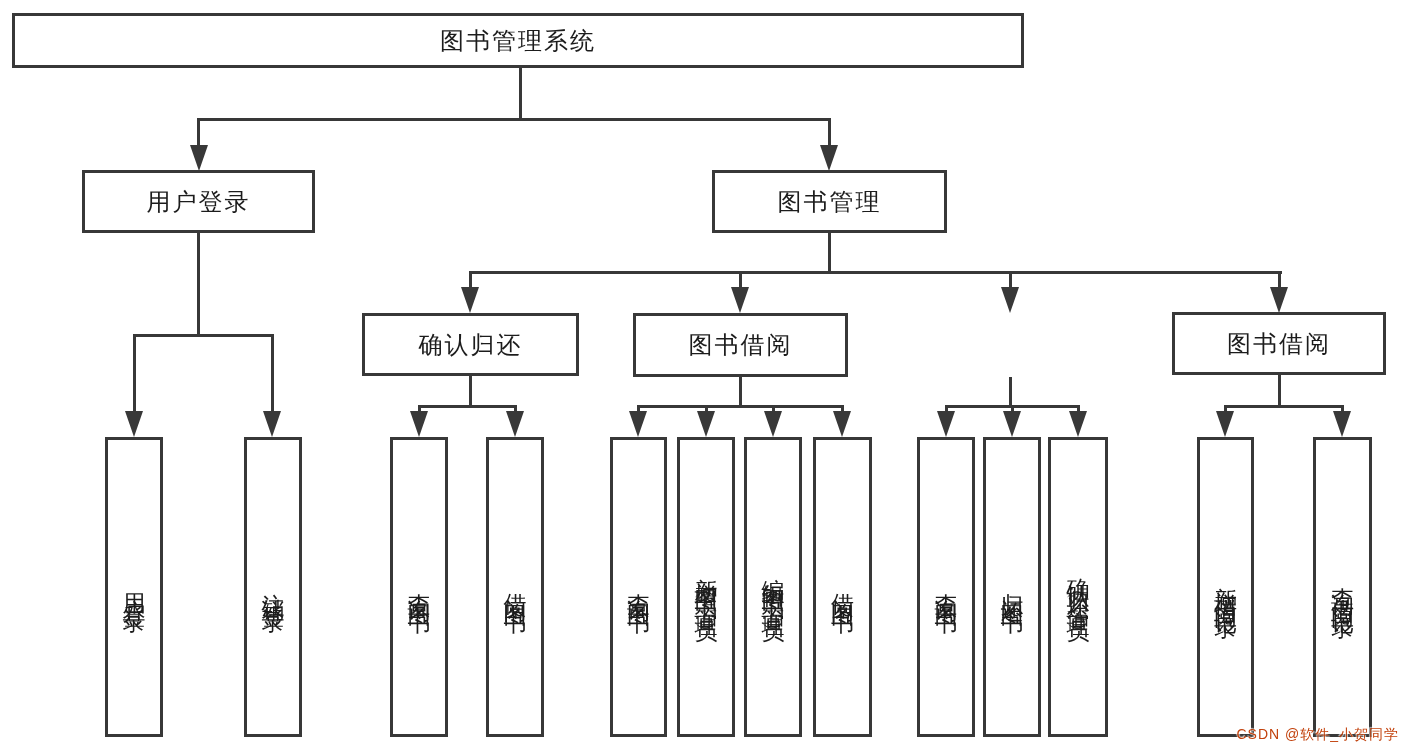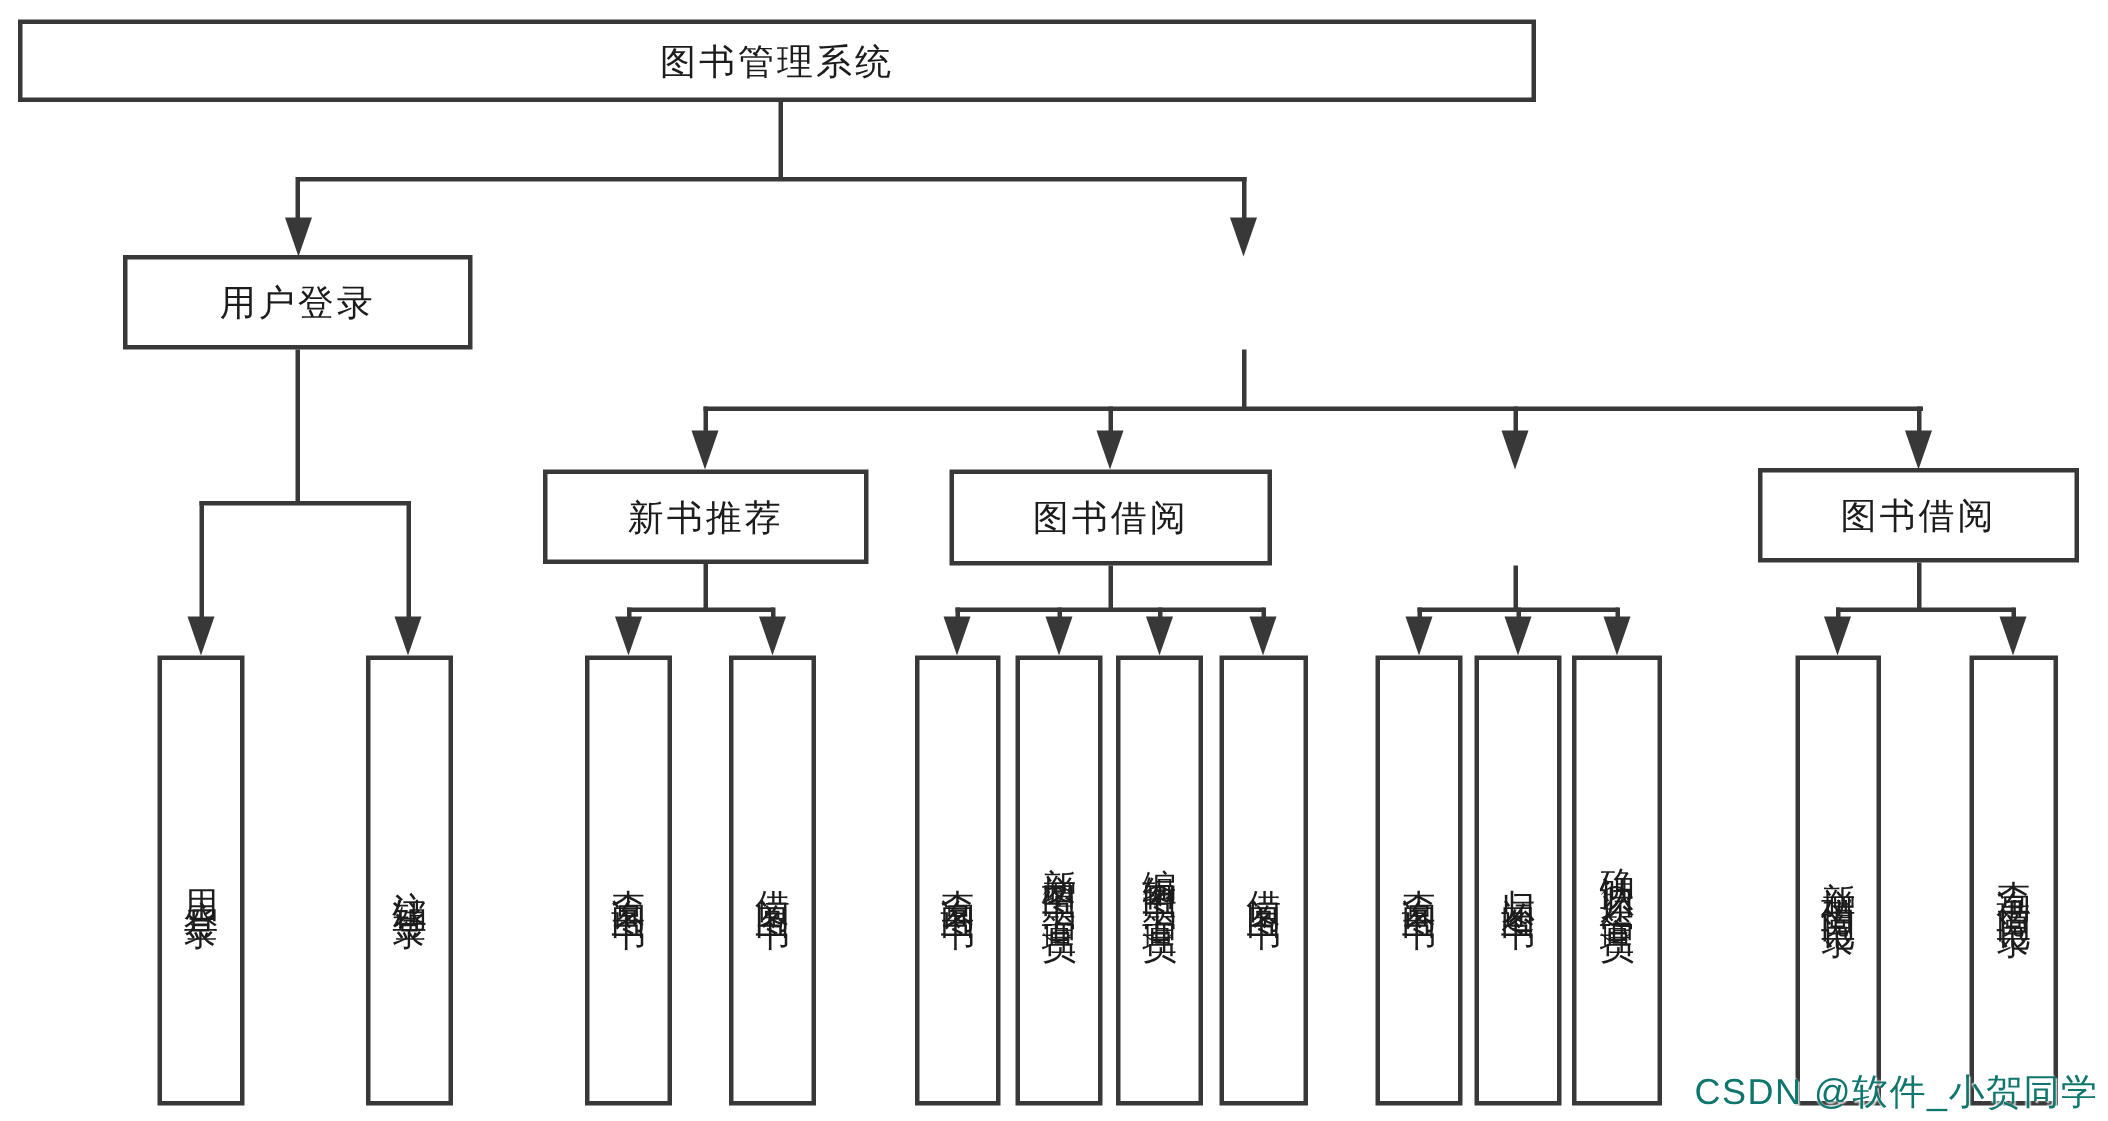--- a/index.html
+++ b/index.html
@@ -50,23 +50,23 @@
     position:absolute;
     width:0;height:0;
     border-left:9px solid transparent;
     border-right:9px solid transparent;
     border-top:26px solid #383838;
   }
   .watermark{
     position:absolute;
     right:6px;
     bottom:3px;
-    font-size:24px;
+    font-size:14px;
     letter-spacing:1px;
-    color:#0f766e;
+    color:#c2410c;
     text-shadow:1px 1px 1px rgba(255,255,255,0.85), -1px -1px 1px rgba(255,255,255,0.85);
     white-space:nowrap;
   }
 </style>
 </head>
 <body>
 
 <div class="canvas">
 
   <div class="box box-h" style="left:12px;top:13px;width:1012px;height:55px">
@@ -75,20 +75,23 @@
 
   <div class="vline" style="left:519px;top:68px;height:50px"></div>
   <div class="hline" style="left:198px;top:118px;width:633px"></div>
   <div class="vline" style="left:197px;top:118px;height:28px"></div>
   <div class="arrow" style="left:190px;top:145px"></div>
   <div class="vline" style="left:828px;top:118px;height:28px"></div>
   <div class="arrow" style="left:820px;top:145px"></div>
 
   <div class="box box-h" style="left:82px;top:170px;width:233px;height:63px">
     <span>用户登录</span>
+  </div>
+  <div class="box box-h" style="left:712px;top:170px;width:235px;height:63px">
+    <span>图书管理</span>
   </div>
 
   <div class="vline" style="left:197px;top:233px;height:103px"></div>
   <div class="hline" style="left:133px;top:334px;width:141px"></div>
   <div class="vline" style="left:133px;top:334px;height:78px"></div>
   <div class="arrow" style="left:125px;top:411px"></div>
   <div class="vline" style="left:271px;top:334px;height:78px"></div>
   <div class="arrow" style="left:263px;top:411px"></div>
 
   <div class="vline" style="left:828px;top:233px;height:41px"></div>
@@ -96,21 +99,21 @@
   <div class="vline" style="left:469px;top:271px;height:17px"></div>
   <div class="arrow" style="left:461px;top:287px"></div>
   <div class="vline" style="left:739px;top:271px;height:17px"></div>
   <div class="arrow" style="left:731px;top:287px"></div>
   <div class="vline" style="left:1009px;top:271px;height:17px"></div>
   <div class="arrow" style="left:1001px;top:287px"></div>
   <div class="vline" style="left:1278px;top:271px;height:17px"></div>
   <div class="arrow" style="left:1270px;top:287px"></div>
 
   <div class="box box-h" style="left:362px;top:313px;width:217px;height:63px">
-    <span>新书推荐</span>
+    <span>确认归还</span>
   </div>
   <div class="box box-h" style="left:633px;top:313px;width:215px;height:64px">
     <span>图书借阅</span>
   </div>
   <div class="box box-h" style="left:1172px;top:312px;width:214px;height:63px">
     <span>图书借阅</span>
   </div>
 
   <div class="vline" style="left:469px;top:376px;height:31px"></div>
   <div class="hline" style="left:418px;top:405px;width:98px"></div>

